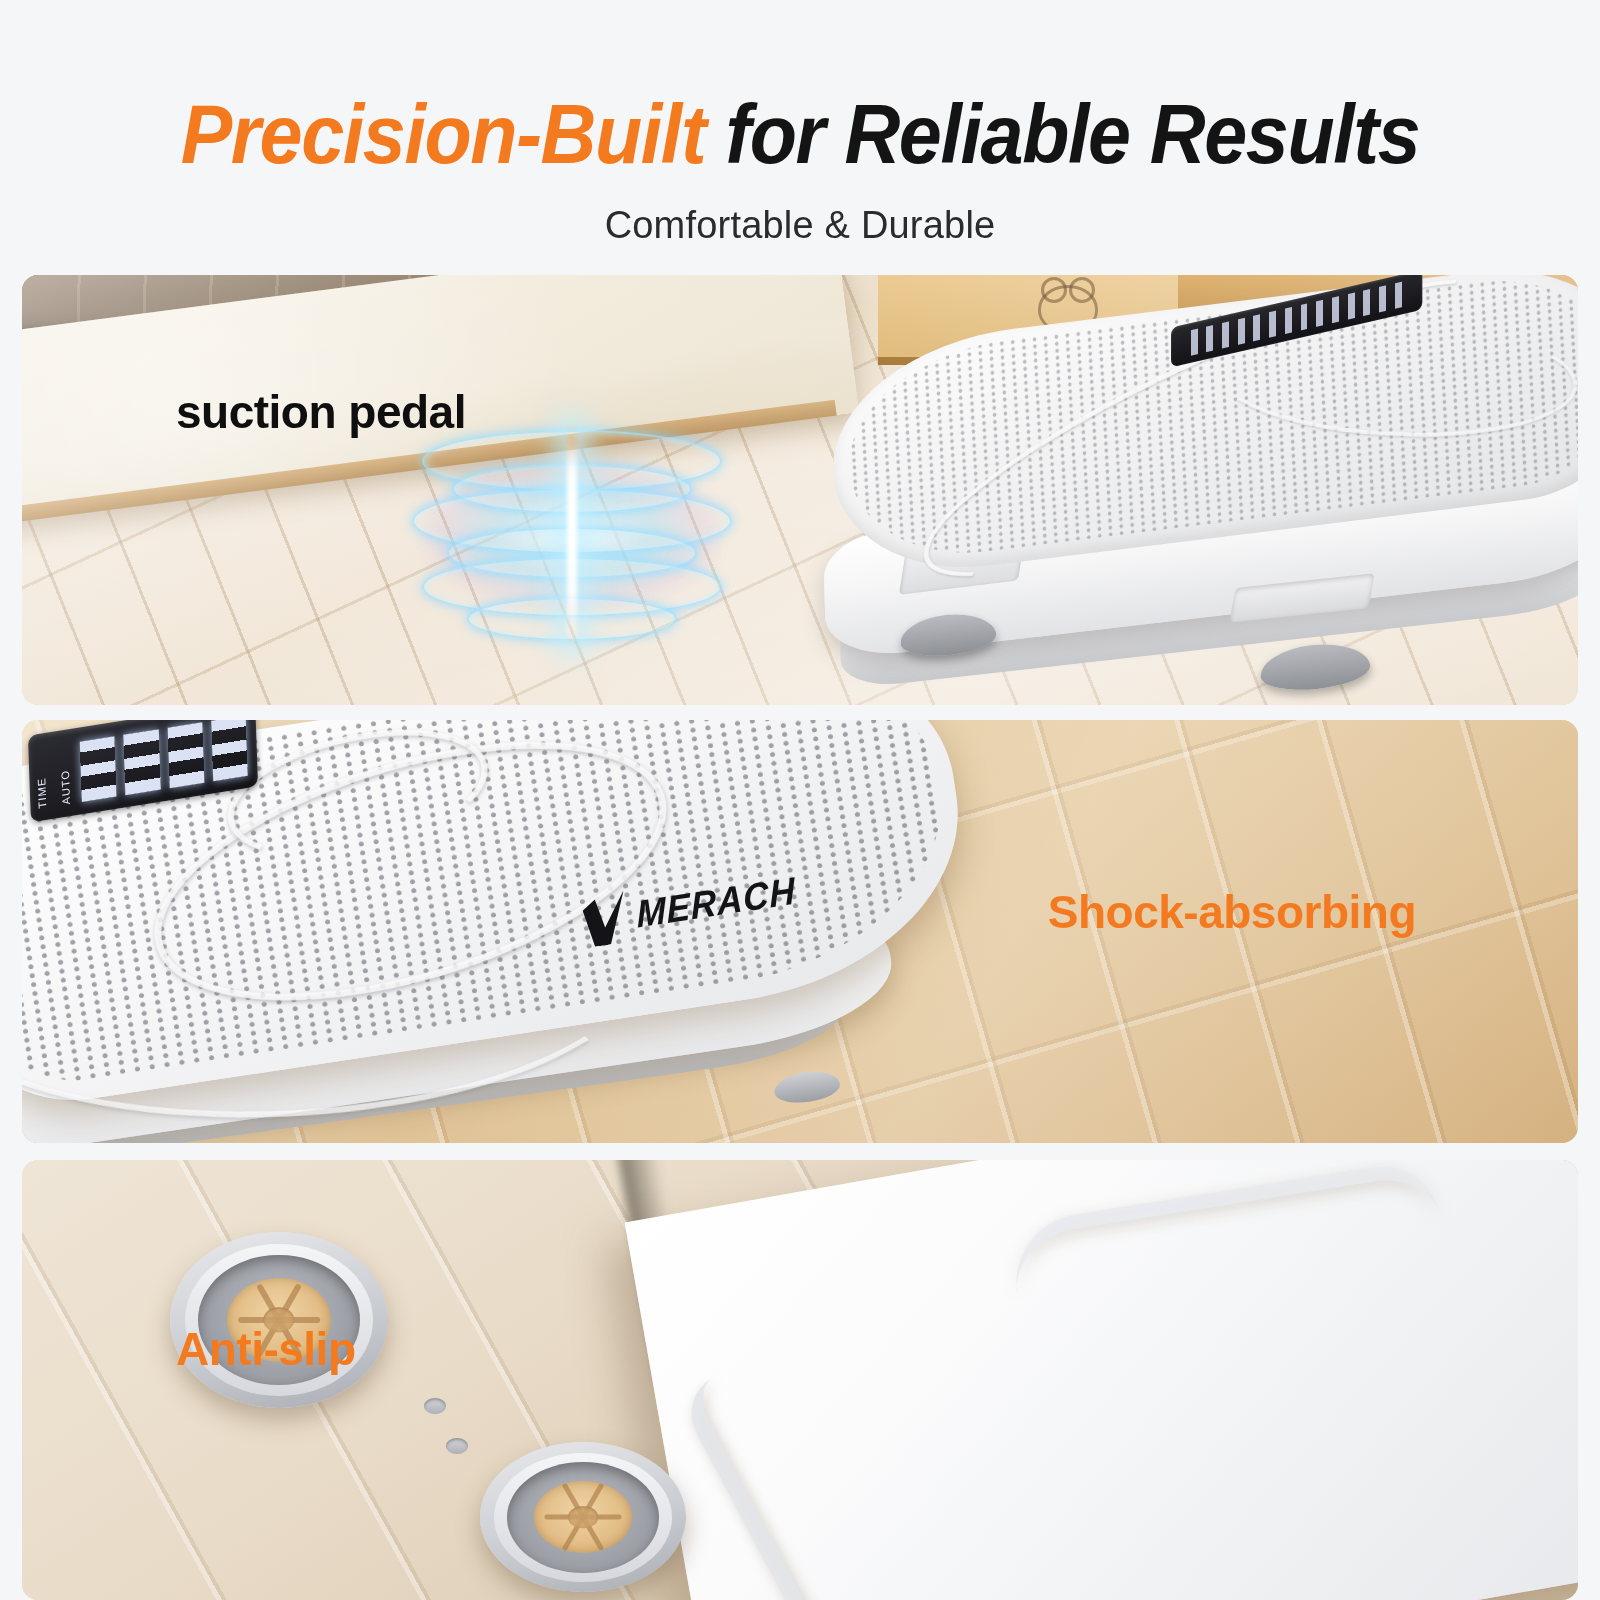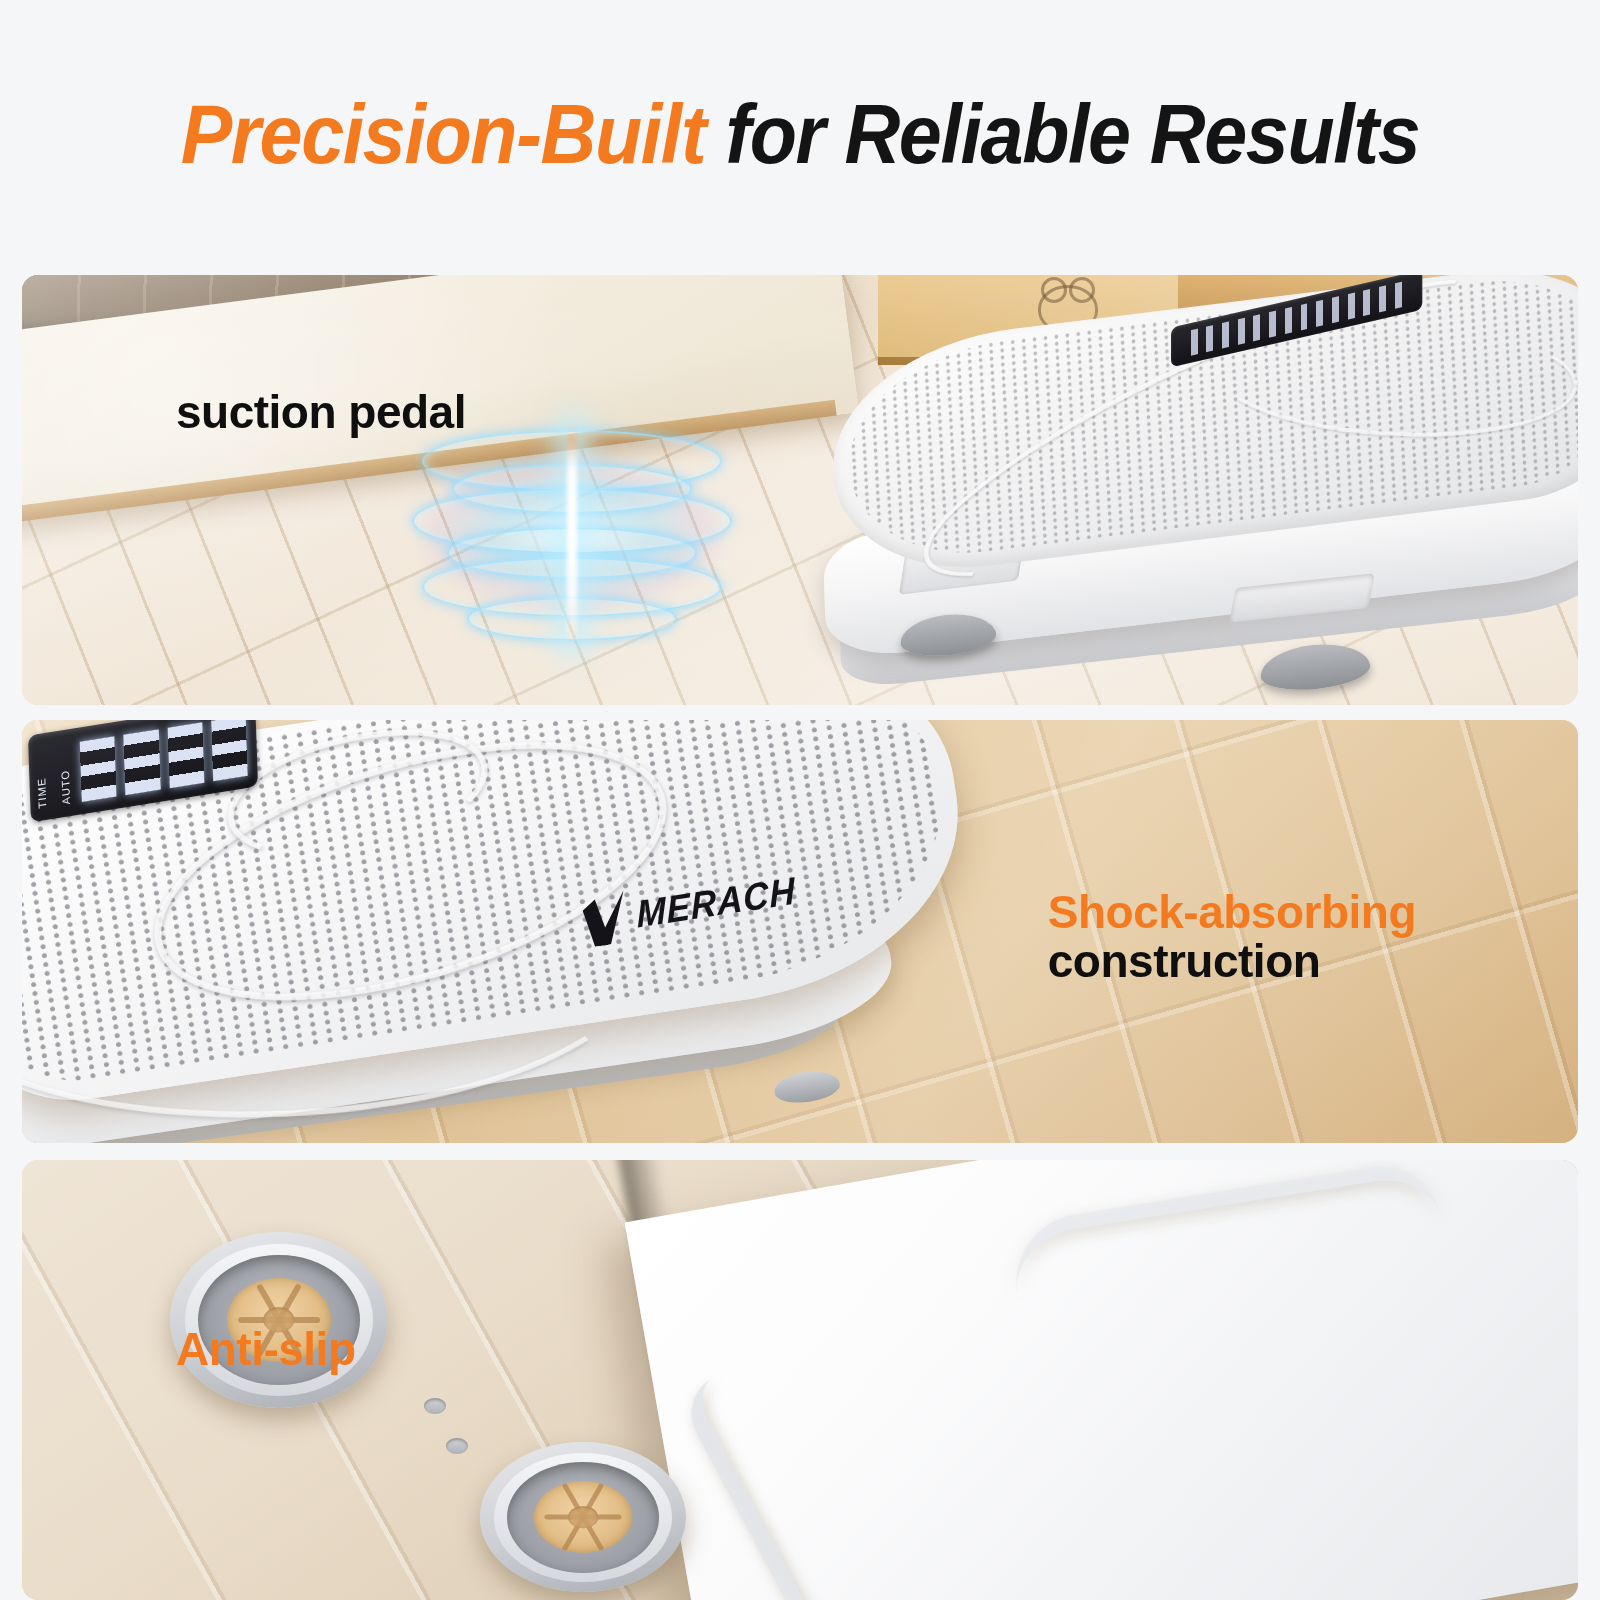--- a/index.html
+++ b/index.html
@@ -465,20 +465,21 @@
 
   #caption-pedal   { left:176px; top:388px; }
   #caption-shock   { right:184px; top:888px; text-align:left; }
   #caption-suction { left:176px; top:1325px; }
 </style>
 </head>
 <body>
 
 <div class="header">
   <div class="headline"><span class="accent">Precision-Built</span><span class="dark"> for Reliable Results</span></div>
+  <div class="subhead">Comfortable &amp; Durable</div>
 </div>
 
 <div class="panels">
 
   <div class="panel" id="panel-pedal">
     <div class="layer p1-floor"></div>
     <div class="layer p1-wall"></div>
     <div class="layer p1-wallboard"></div>
     <div class="layer p1-bear"></div>
     <div class="layer p1-skirt"></div>
@@ -586,18 +587,17 @@
     </div>
   </div>
 </div>
 
 <div class="caption" id="caption-pedal">
   <div class="l2">suction pedal</div>
 </div>
 
 <div class="caption" id="caption-shock">
   <div class="l1">Shock-absorbing</div>
-  <div class="l2">construction</div>
 </div>
 
 <div class="caption one-line" id="caption-suction">
   <div class="l1">Anti-slip</div>
 </div>
 
 </body></html>

